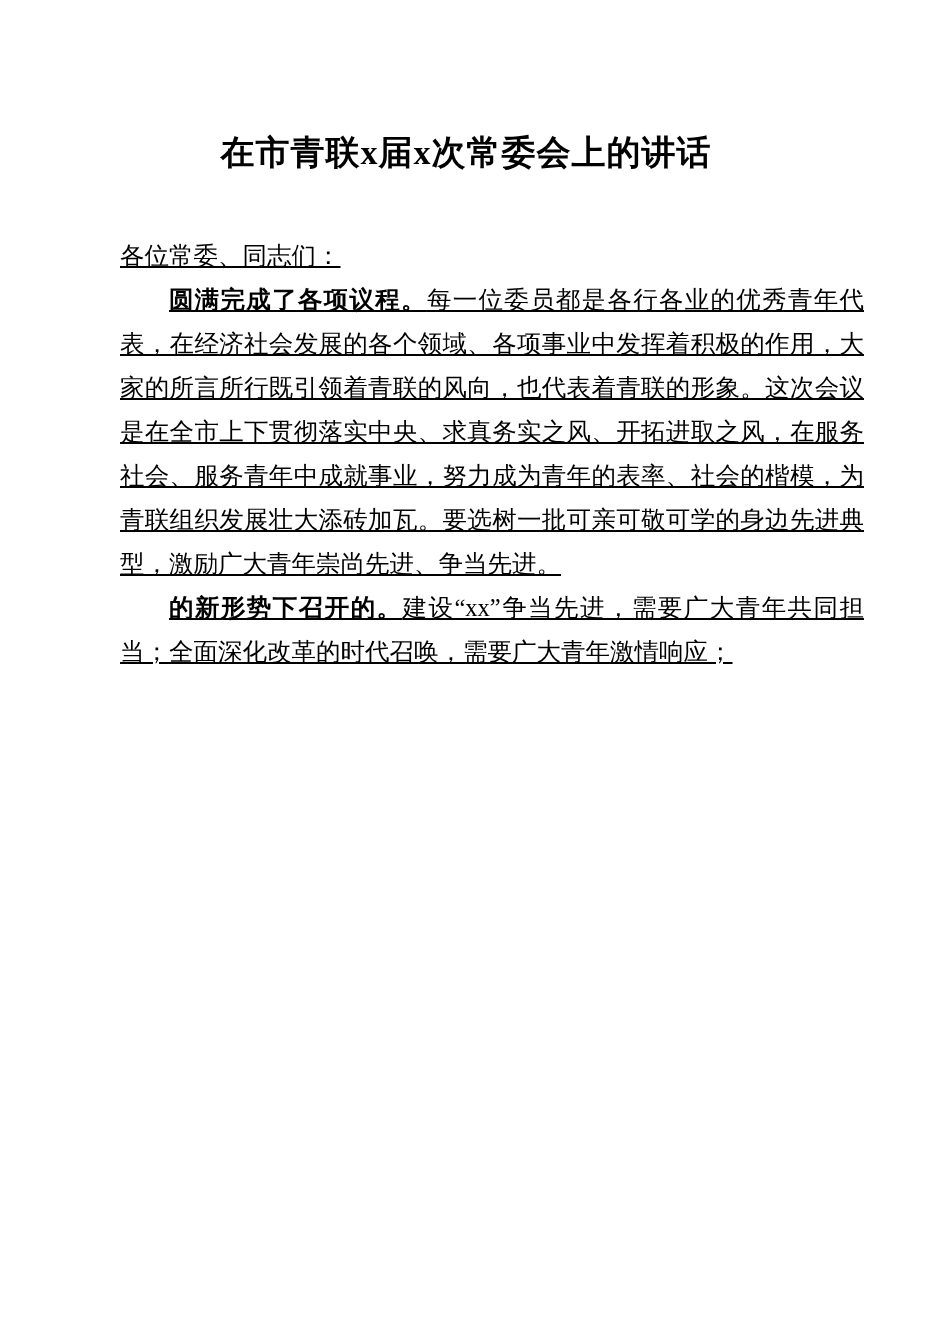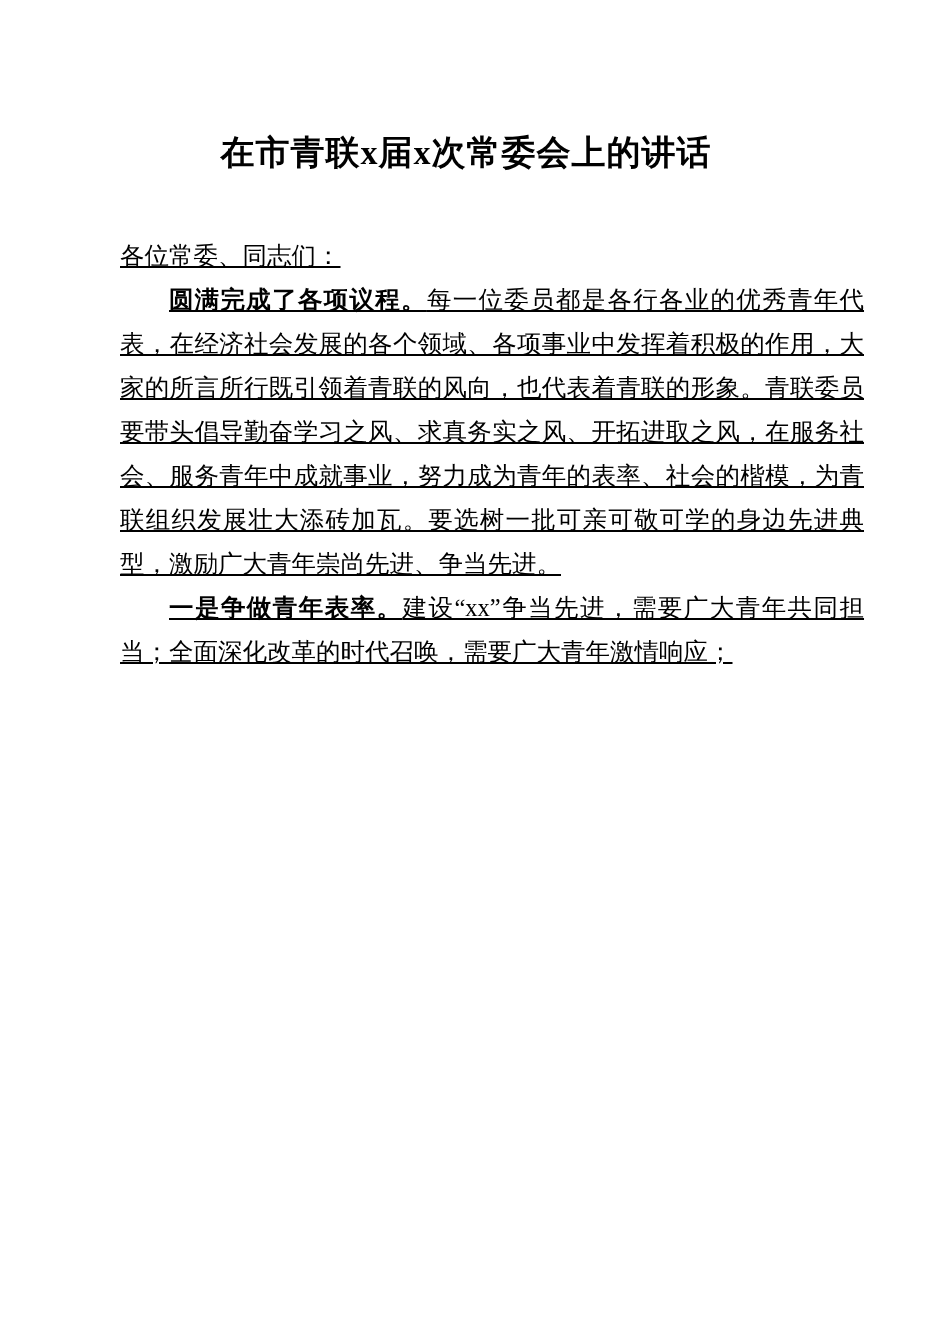--- a/index.html
+++ b/index.html
@@ -51,17 +51,17 @@
 <body>
 
 <div class="page">
   <h1 class="doc-title">在市青联x届x次常委会上的讲话</h1>
 
   <div class="doc-body">
     <p class="salutation">各位常委、同志们：</p>
 
 
 
-    <p class="para"><span class="lead">圆满完成了各项议程。</span><span>每一位委员都是各行各业的优秀青年代表，在经济社会发展的各个领域、各项事业中发挥着积极的作用，大家的所言所行既引领着青联的风向，也代表着青联的形象。青联委员要带头倡导勤奋学习之风、求真务实之风、开拓进取之风，在服务社会、服务青年中成就事业，努力成为青年的表率、社会的楷模，为青联组织发展壮大添砖加瓦。要选树一批可亲可敬可学的身边先进典型，激励广大青年崇尚先进、争当先进。</span></p>
+    <p class="para"><span class="lead">圆满完成了各项议程。</span><span>每一位委员都是各行各业的优秀青年代表，在经济社会发展的各个领域、各项事业中发挥着积极的作用，大家的所言所行既引领着青联的风向，也代表着青联的形象。这次会议是在全市上下贯彻落实中央、求真务实之风、开拓进取之风，在服务社会、服务青年中成就事业，努力成为青年的表率、社会的楷模，为青联组织发展壮大添砖加瓦。要选树一批可亲可敬可学的身边先进典型，激励广大青年崇尚先进、争当先进。</span></p>
 
-    <p class="para"><span class="lead">一是争做青年表率。</span><span>建设“xx”争当先进，需要广大青年共同担当；全面深化改革的时代召唤，需要广大青年激情响应；</span></p>
+    <p class="para"><span class="lead">的新形势下召开的。</span><span>建设“xx”争当先进，需要广大青年共同担当；全面深化改革的时代召唤，需要广大青年激情响应；</span></p>
   </div>
 </div>
 
 </body></html>

